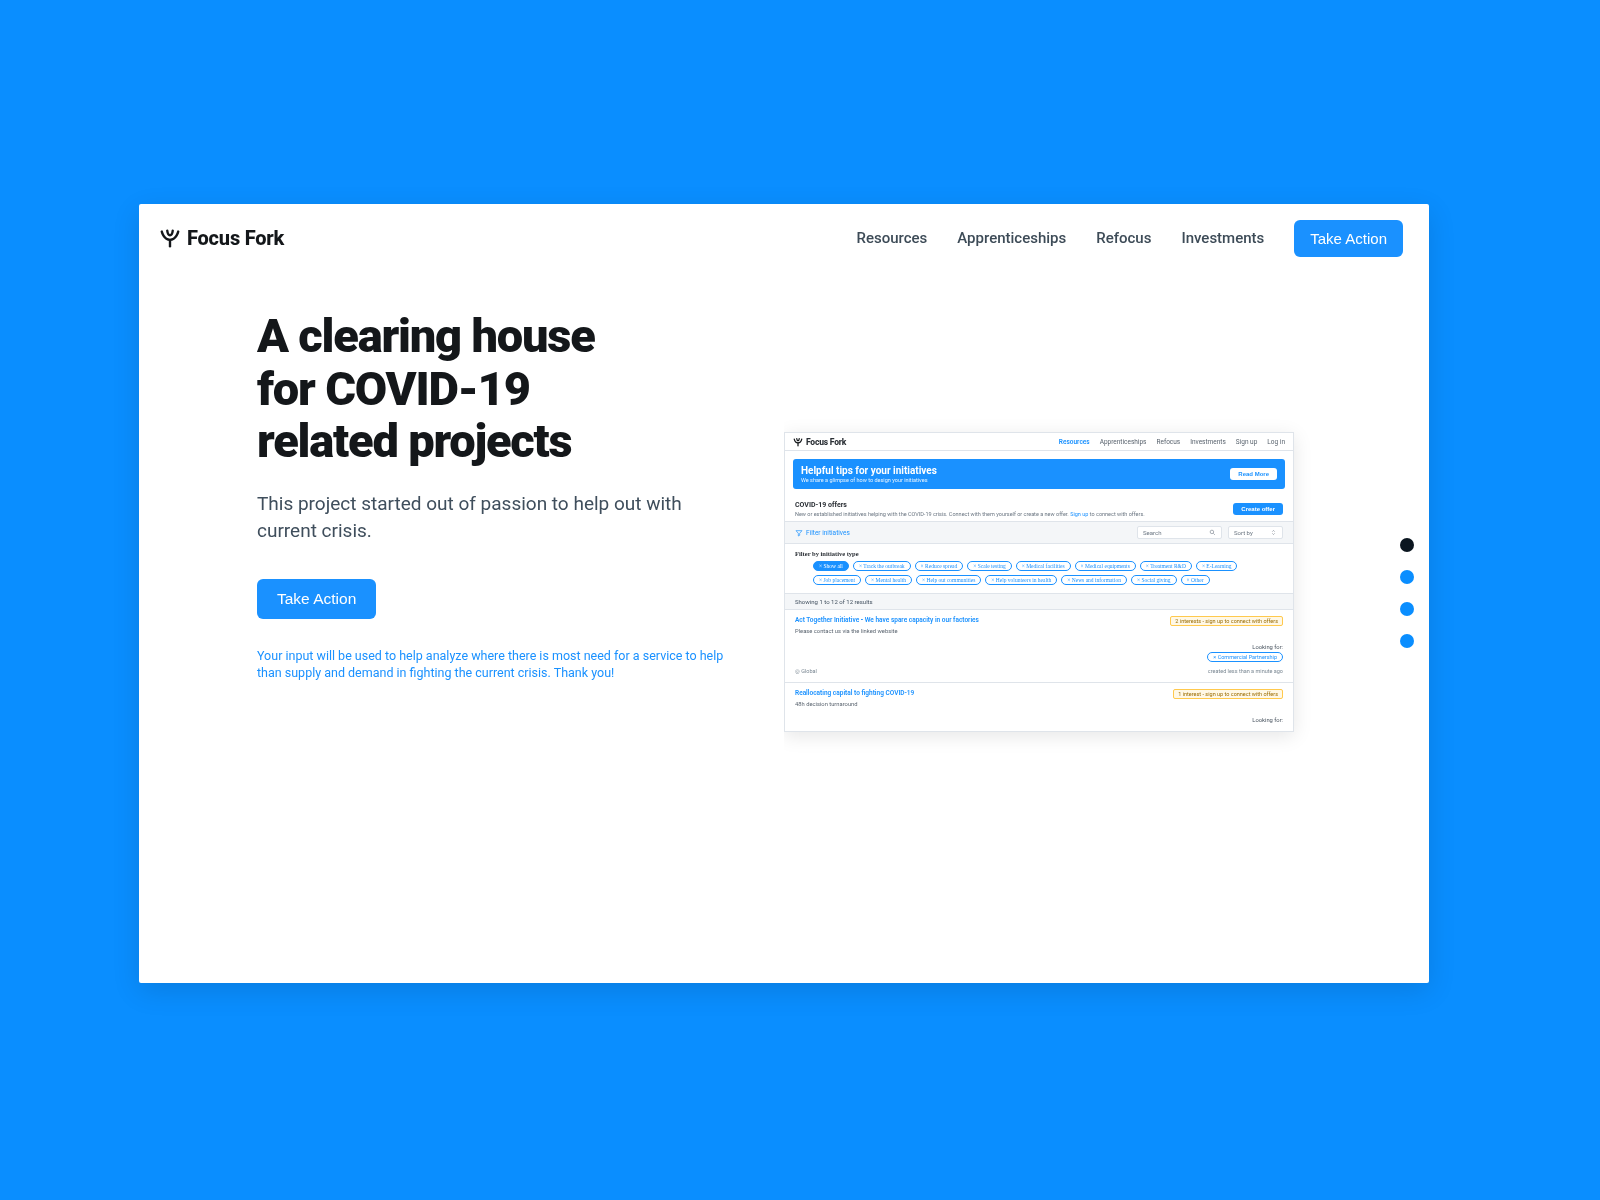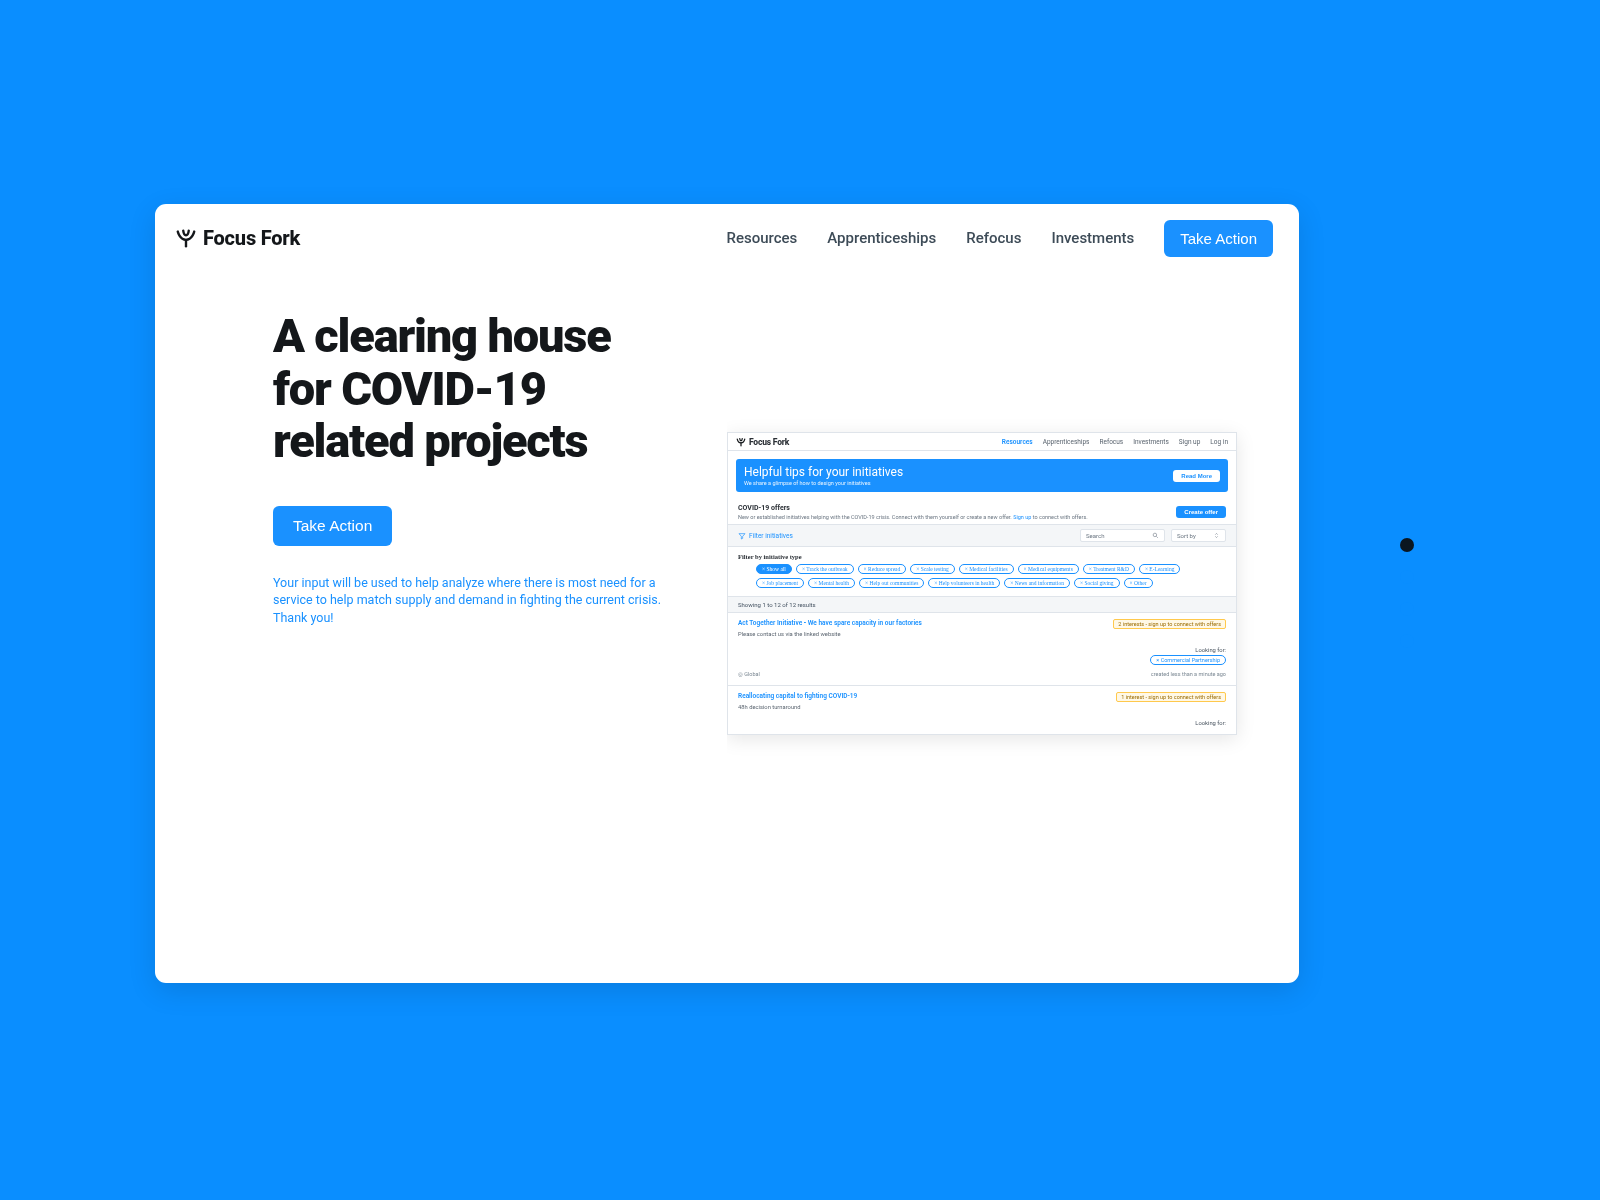--- a/index.html
+++ b/index.html
@@ -20,26 +20,26 @@
     background: var(--bg-blue);
     width: 1600px;
     height: 1200px;
     overflow: hidden;
     position: relative;
   }
 
   
   .card {
     position: absolute;
-    left: 155px;
+    left: 139px;
     top: 204px;
-    width: 1144px;
+    width: 1290px;
     height: 779px;
     background: #ffffff;
-    border-radius: 11px;
+    border-radius: 2px;
     box-shadow: 0 8px 28px rgba(0,0,0,0.12);
   }
 
   
   .hdr {
     display: flex;
     align-items: center;
     height: 68px;
     padding: 0 26px 0 20px;
   }
@@ -151,21 +151,21 @@
   .pv-nav span:first-child { color: var(--accent); font-weight:600; }
   .pv-banner {
     background: var(--accent);
     color: #fff;
     margin: 8px;
     border-radius: 3px;
     padding: 6px 8px;
     display:flex; align-items:center;
     gap:8px;
   }
-  .pv-banner-text .t1 { font-weight:400; font-size: 12px; }
+  .pv-banner-text .t1 { font-weight:700; font-size: 10px; }
   .pv-banner-text .t2 { font-size: 5.5px; opacity:0.9; margin-top:1px; }
   .pv-banner button {
     margin-left:auto;
     background:#fff; color:var(--accent);
     border:none; border-radius:3px;
     font-size:6px; font-weight:600;
     padding:3px 8px; cursor:pointer;
   }
   .pv-section {
     padding: 4px 10px;
@@ -289,23 +289,24 @@
     </nav>
   </header>
 
   <div class="hero">
     <div class="hero-left">
       <h1>
         <span>A clearing house</span><br>
         <span>for COVID-19</span><br>
         <span>related projects</span>
       </h1>
+      <p class="lede">This project started out of passion to help out with current crisis.</p>
       <button class="btn btn-hero">Take Action</button>
       <p class="footnote">
-        <span>Your input will be used to help analyze where there is most need for a service to help match supply and demand in fighting the current crisis. </span><b>Thank you!</b>
+        <span>Your input will be used to help analyze where there is most need for a service to help than supply and demand in fighting the current crisis. </span><b>Thank you!</b>
       </p>
     </div>
 
     <div class="hero-right">
       <div class="preview">
 
         <div class="pv-hdr">
           <div class="pv-logo">
             <svg width="10" height="10" viewBox="0 0 24 24" fill="none">
               <path d="M3 5 C3 5 5 14 12 14 C19 14 21 5 21 5" stroke="#14171a" stroke-width="3" stroke-linecap="round" fill="none"></path>

